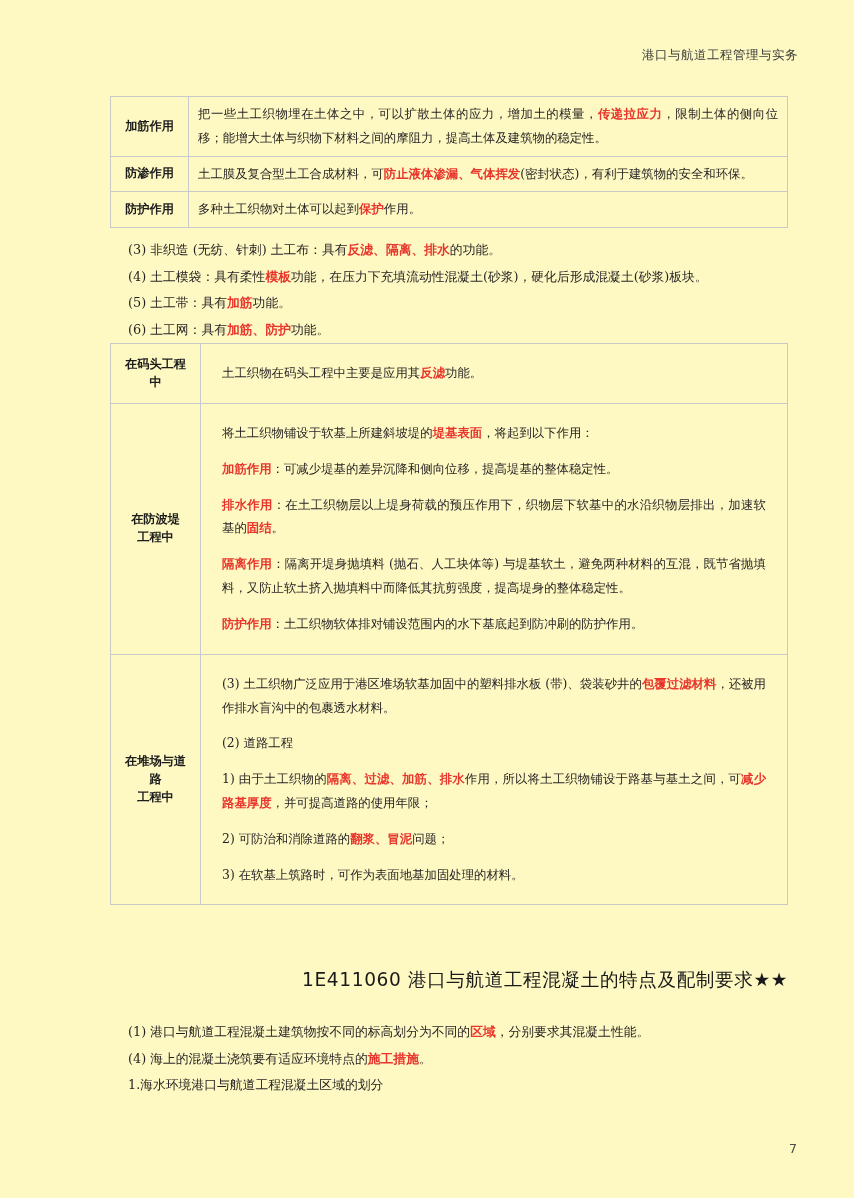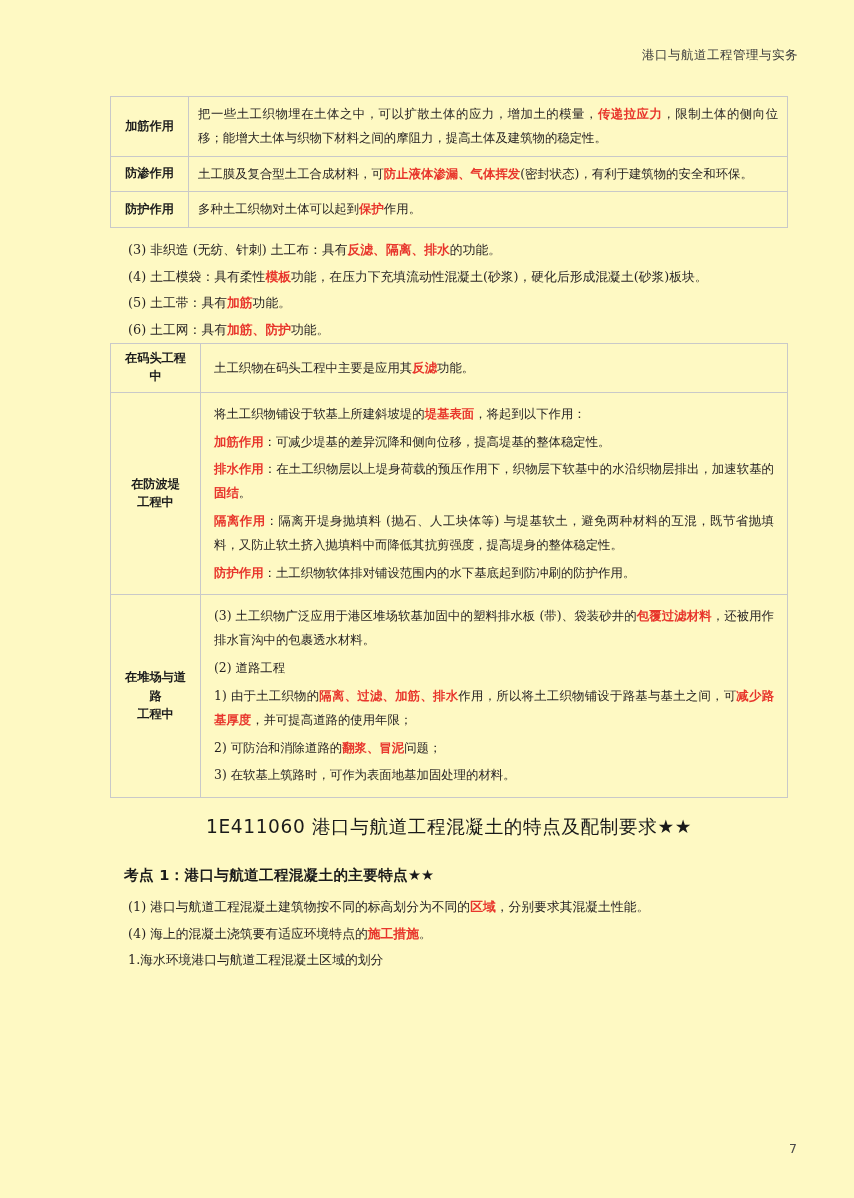--- a/index.html
+++ b/index.html
@@ -61,21 +61,21 @@
     color: #1c1c1c;
     padding-left: 2px;
     padding-right: 2px;
   }
   td.body-cell {
     text-align: justify;
     text-justify: inter-ideograph;
     color: #231f20;
   }
   td.body-cell p {
-    margin: 4px;
+    margin: 12px;
   }
   .t1 col.c1 { width: 78px; }
   .t2 col.c1 { width: 90px; }
 
   .red {
     color: #e8362c;
     font-weight: bold;
   }
 
   
@@ -99,23 +99,23 @@
     font-size: 14.6px;
     color: #1a1a1a;
     letter-spacing: 0.3px;
   }
   .kaodian .stars {
     letter-spacing: 0px;
   }
 
   
   .section-heading {
-    margin-top: 16px;
+    margin-top: 62px;
     margin-bottom: 26px;
-    text-align: center;
+    text-align: right;
     font-family: "DejaVu Sans", "Liberation Sans", sans-serif;
     font-size: 18.6px;
     color: #1a1a1a;
     letter-spacing: 0.6px;
     font-weight: normal;
   }
 
   
   .page-number {
     position: absolute;
@@ -203,23 +203,20 @@
             </td>
           </tr>
         </tbody>
     </table>
 
     <div class="section-heading">
       <span>1E411060</span>
       <span>港口与航道工程混凝土的特点及配制要求</span><span>★★</span>
     </div>
 
-    <div class="kaodian">
-      <span>考点 1：港口与航道工程混凝土的主要特点</span><span class="stars">★★</span>
-    </div>
 
     <div class="list-block">
         <div class="list-line"><span>(1) 港口与航道工程混凝土建筑物按不同的标高划分为不同的</span><span class="red">区域</span><span>，分别要求其混凝土性能。</span></div>
         <div class="list-line"><span>(4) 海上的混凝土浇筑要有适应环境特点的</span><span class="red">施工措施</span><span>。</span></div>
         <div class="list-line"><span>1.海水环境港口与航道工程混凝土区域的划分</span></div>
       </div>
 
   </div>
 
   <div class="page-number">7</div>

